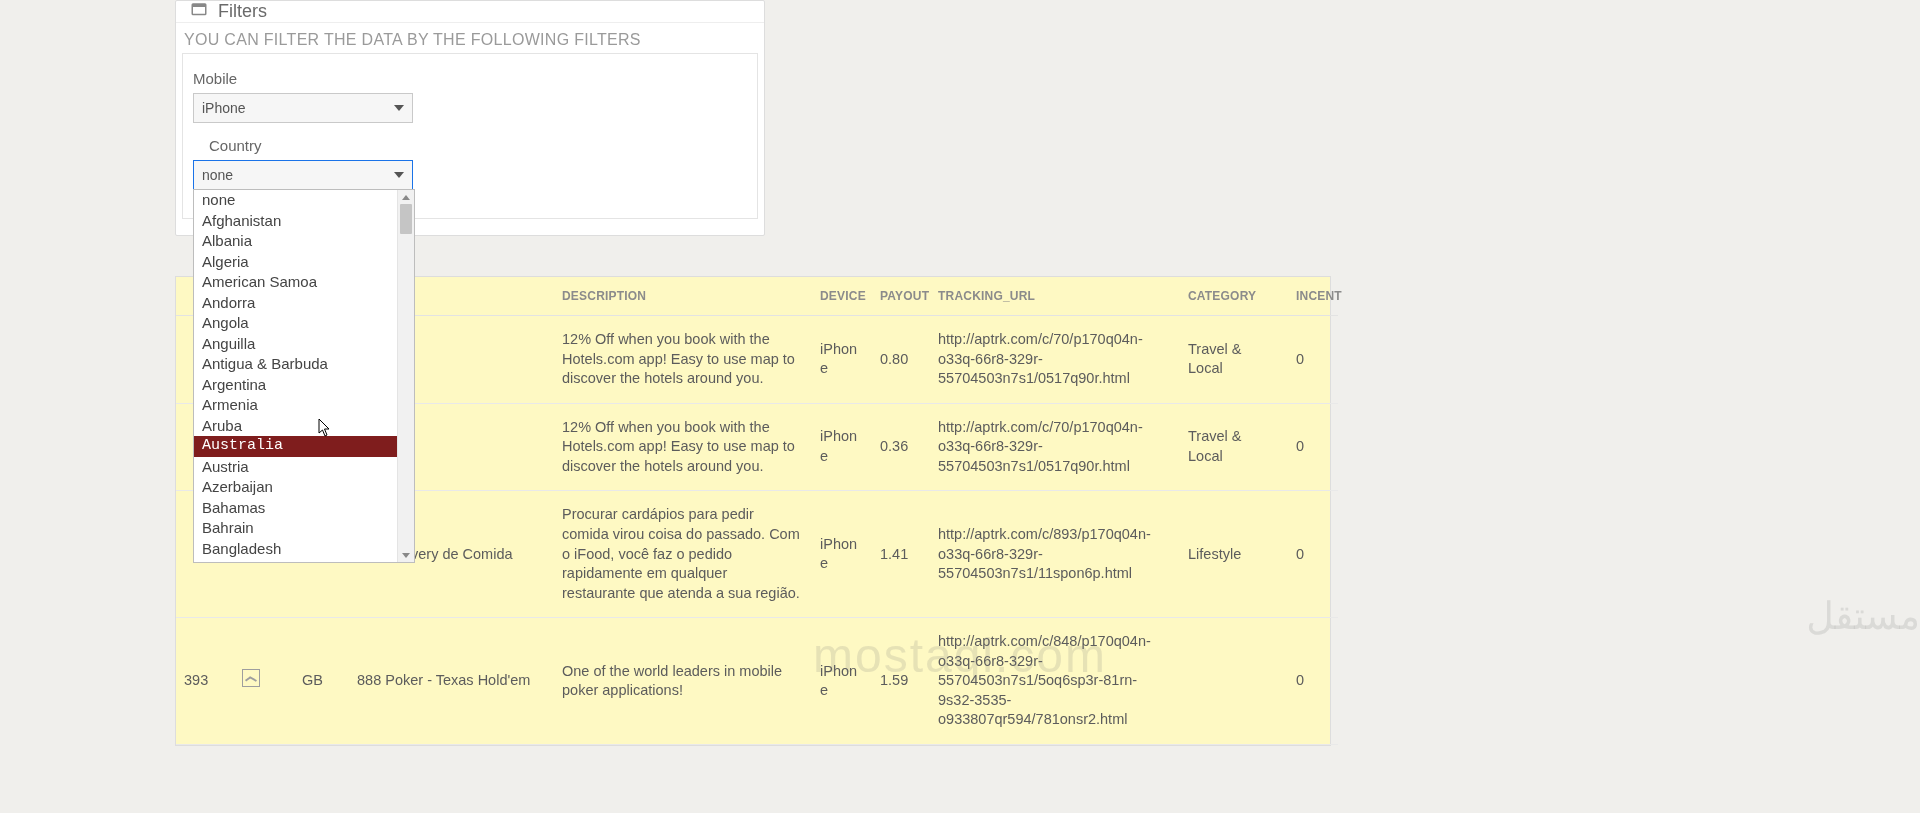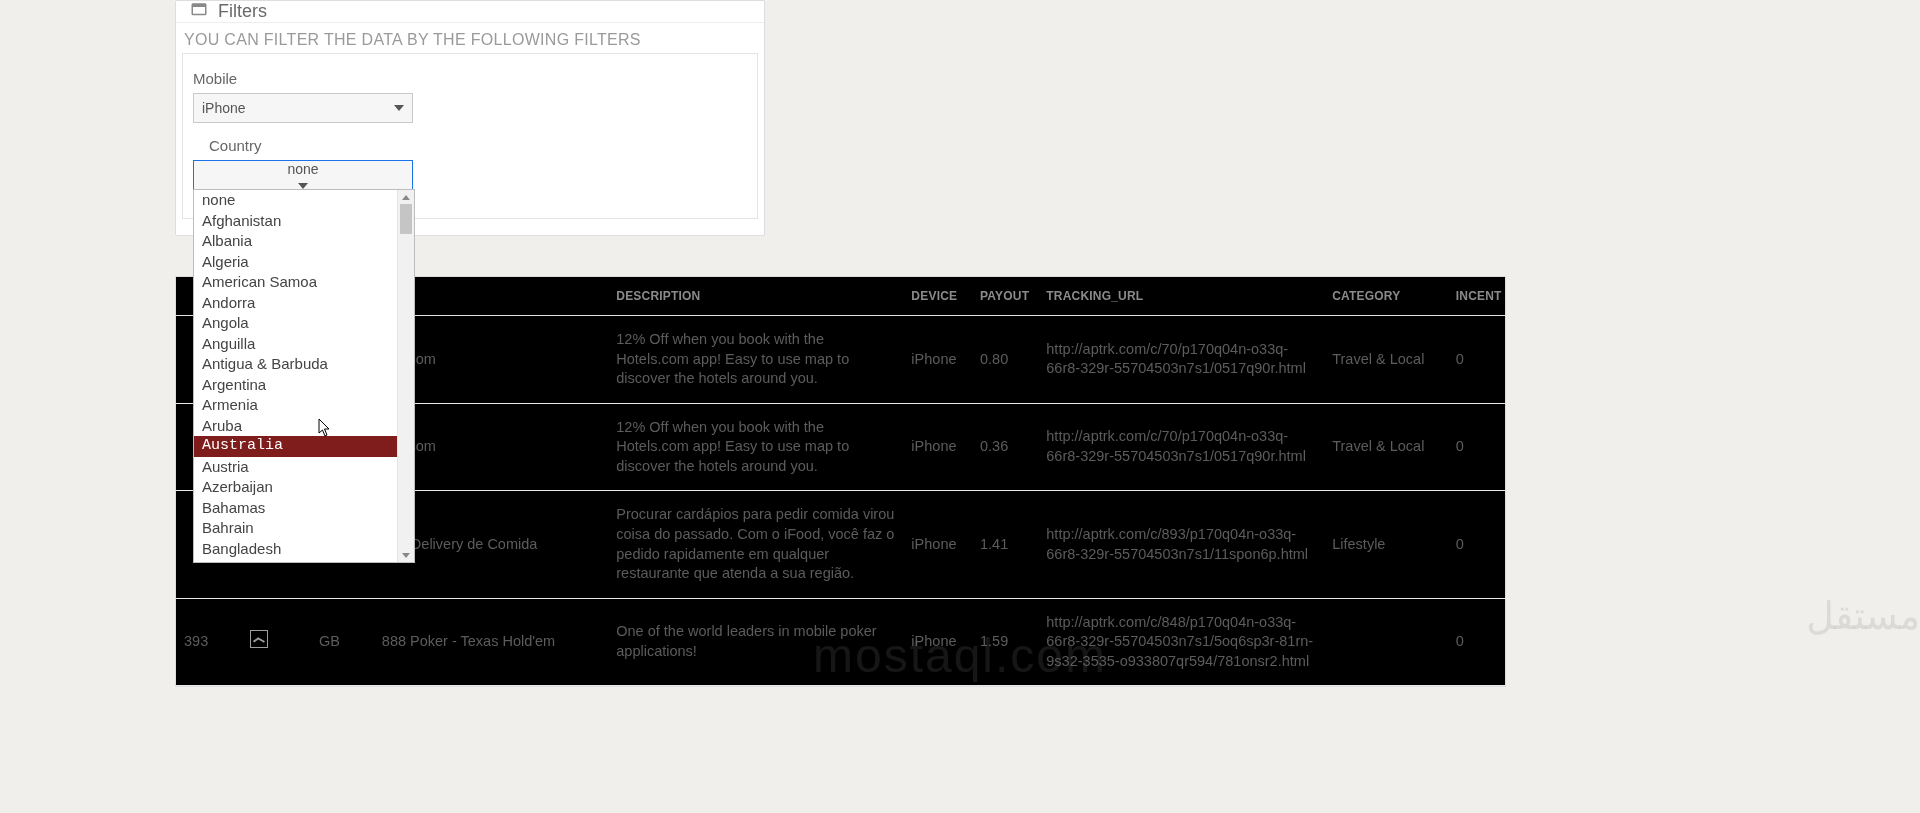--- a/index.html
+++ b/index.html
@@ -57,21 +57,21 @@
     border: 1px solid #c9c9c9;
     background: #f6f6f6;
     display: flex;
     align-items: center;
     justify-content: space-between;
     padding: 0 8px;
     font-size: 14px;
     color: #555;
     position: relative;
   }
-  .select.open { border-color: #1a73e8; z-index: 20; flex-direction: column; }
+  .select.open { border-color: #1a73e8; z-index: 20; }
   .caret {
     width: 0; height: 0;
     border-left: 5px solid transparent;
     border-right: 5px solid transparent;
     border-top: 6px solid #555;
   }
   .dropdown {
     position: absolute;
     left: -1px;
     top: 28px;
@@ -116,23 +116,23 @@
     width:0;height:0;border-left:4px solid transparent;border-right:4px solid transparent;border-bottom:5px solid #888;
   }
   .dd-scroll .tri-down {
     width:0;height:0;border-left:4px solid transparent;border-right:4px solid transparent;border-top:5px solid #888;
   }
   .dd-scroll .thumb {
     position:absolute; left:2px; width:12px; top:14px; height:30px;
     background:#c5c5c5; border-radius:1px;
   }
   .table-panel {
-    background:#000000;
+    background:#fef9c3;
     border:1px solid #ddd;
-    width: 1331px;
+    width: 1156px;
   }
   table { width:100%; border-collapse: collapse; table-layout: fixed; }
   th {
     text-align:left;
     font-size:12px;
     color:#8b8b8b;
     font-weight:600;
     letter-spacing:.2px;
     padding:12px 8px;
     border-bottom:1px solid #e3e3e3;

